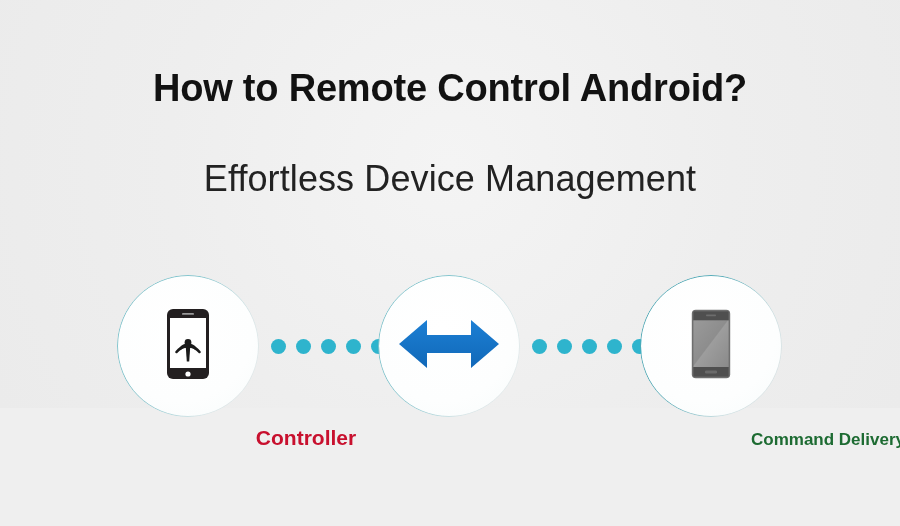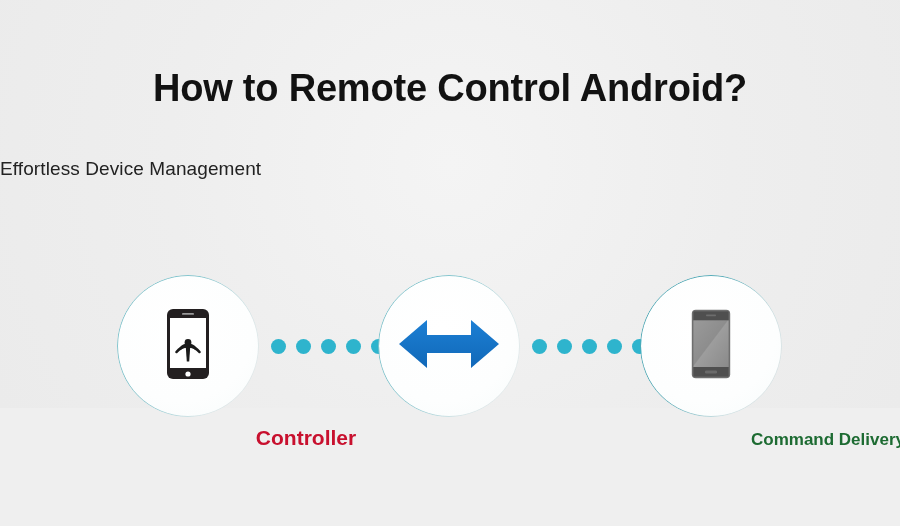--- a/index.html
+++ b/index.html
@@ -32,22 +32,22 @@
     font-weight: bold;
     color: #121212;
     letter-spacing: -0.2px;
     line-height: 1.1;
   }
   .subtitle {
     position: absolute;
     left: 0;
     top: 158px;
     width: 900px;
-    text-align: left;
-    font-size: 19px;
+    text-align: center;
+    font-size: 36px;
     font-weight: normal;
     color: #222222;
     letter-spacing: 0.1px;
   }
 
   
   .diagram {
     position: absolute;
     left: 0;
     top: 276px;

